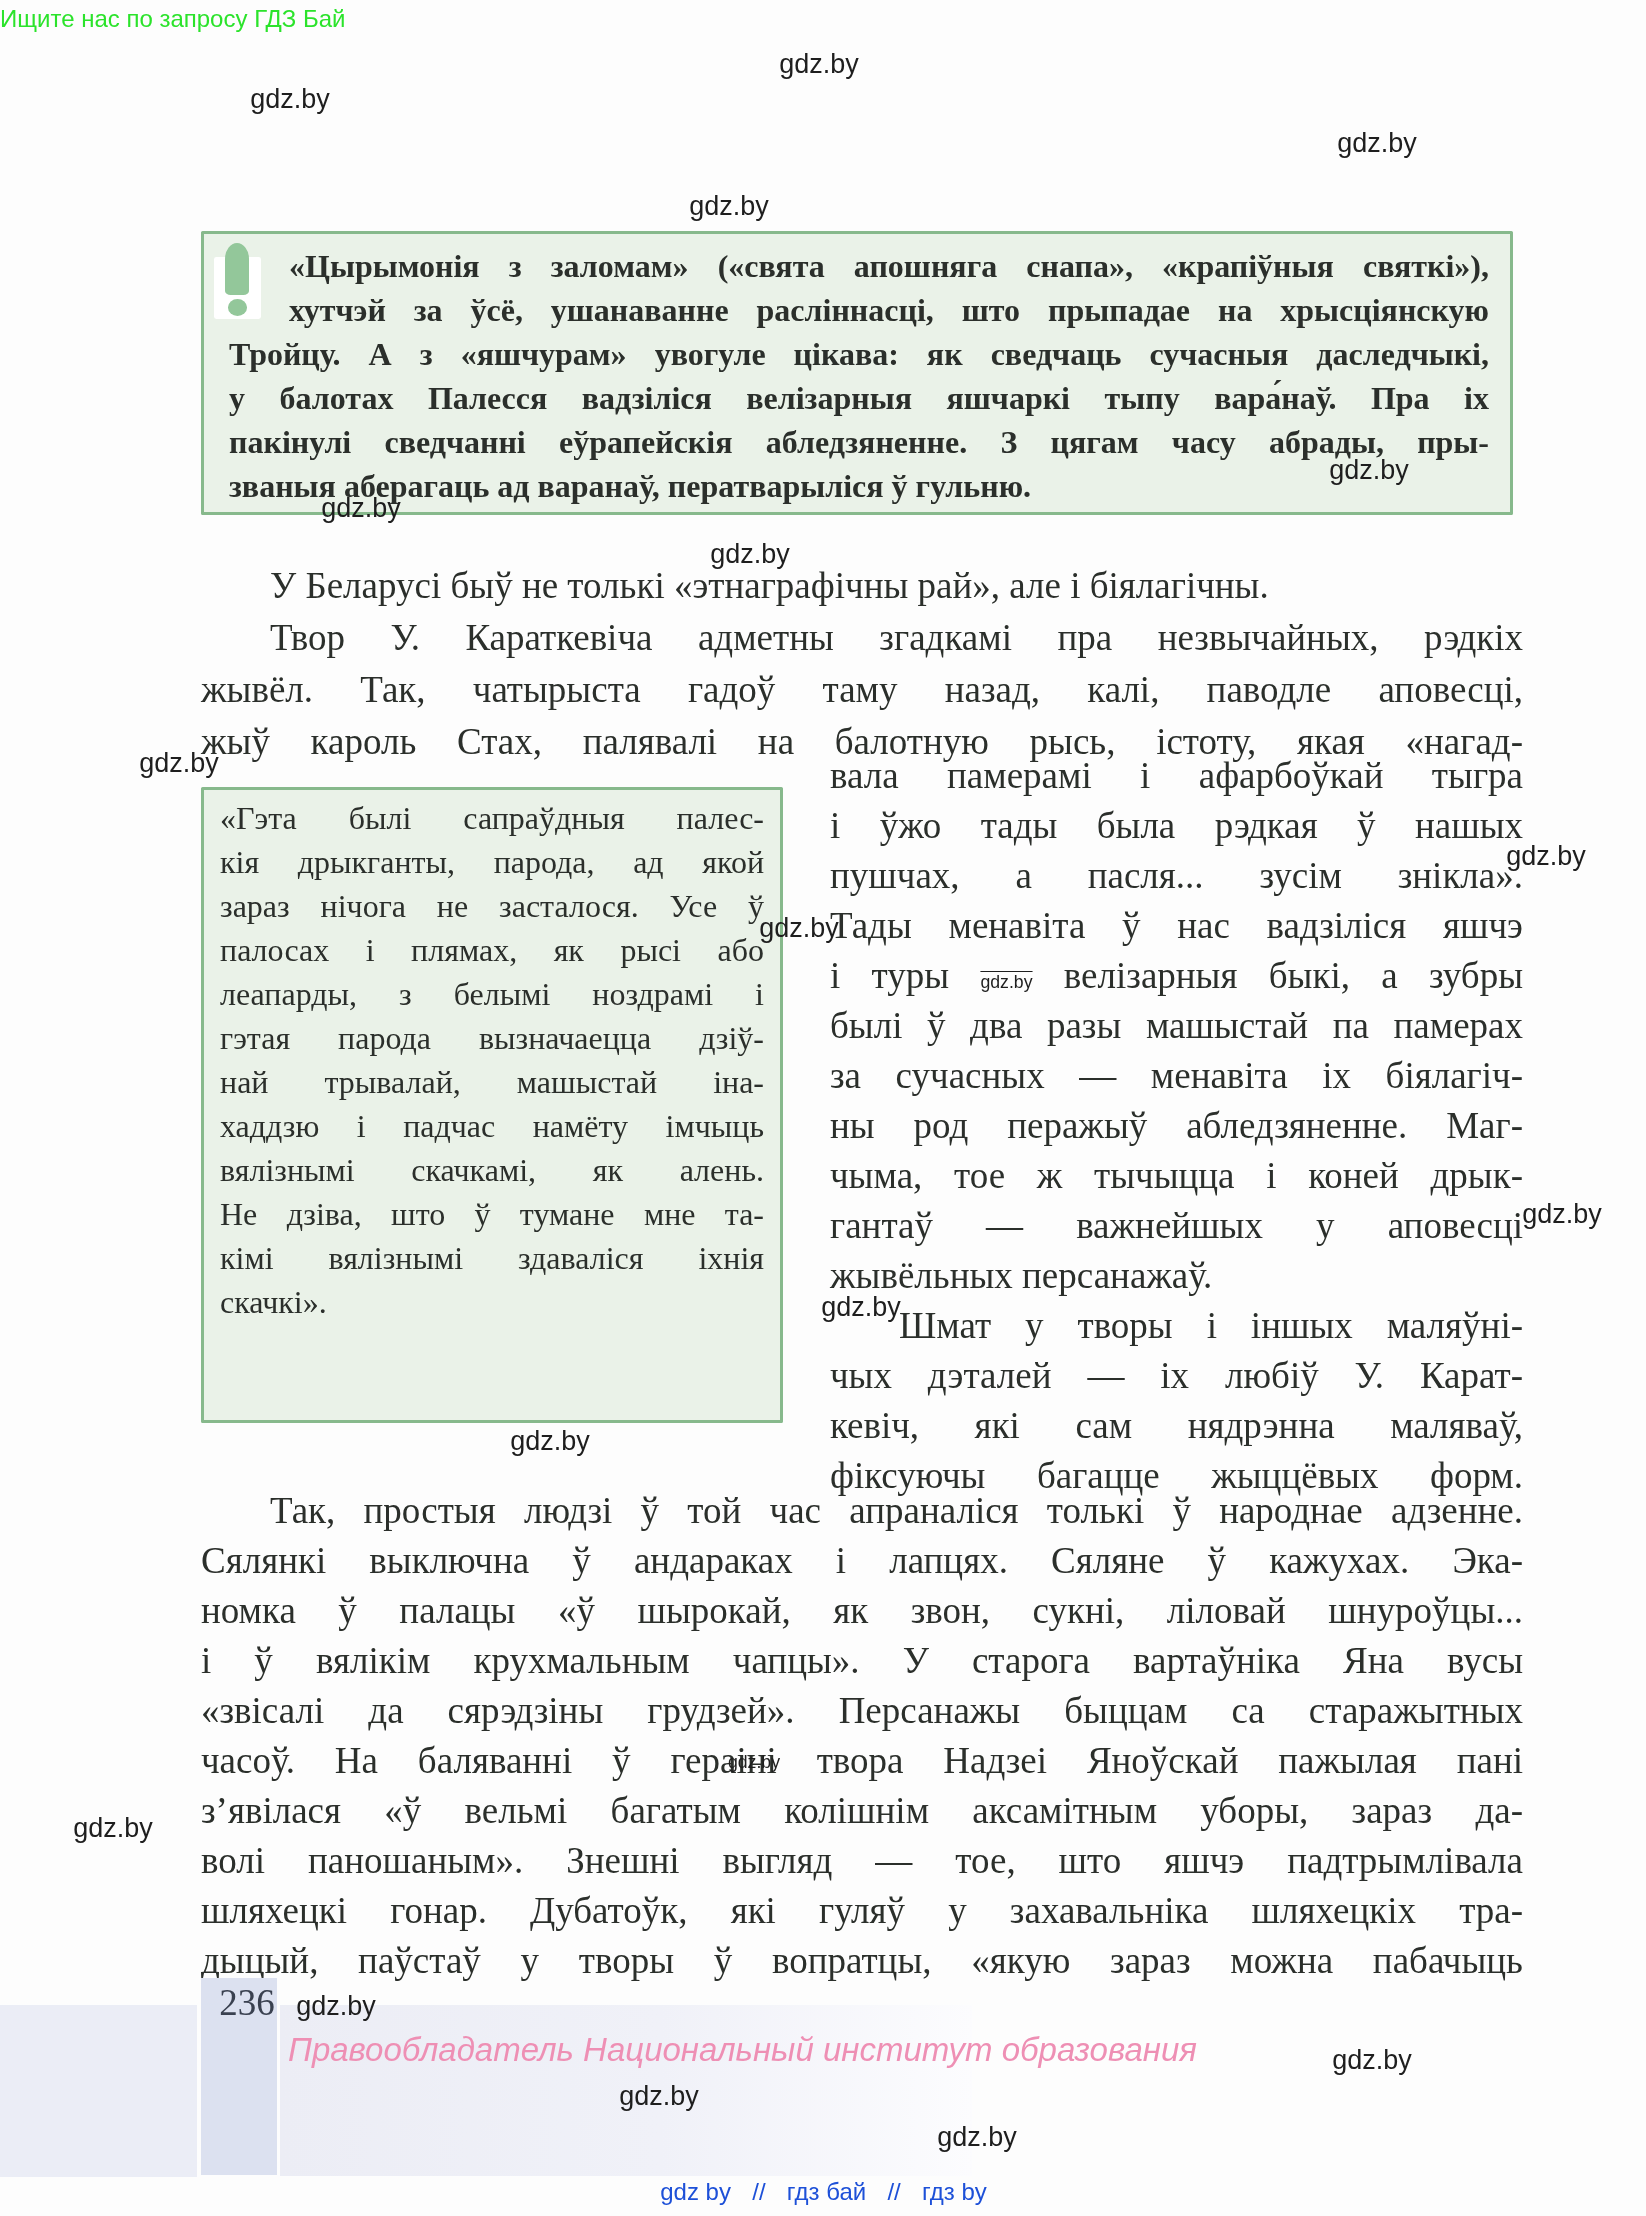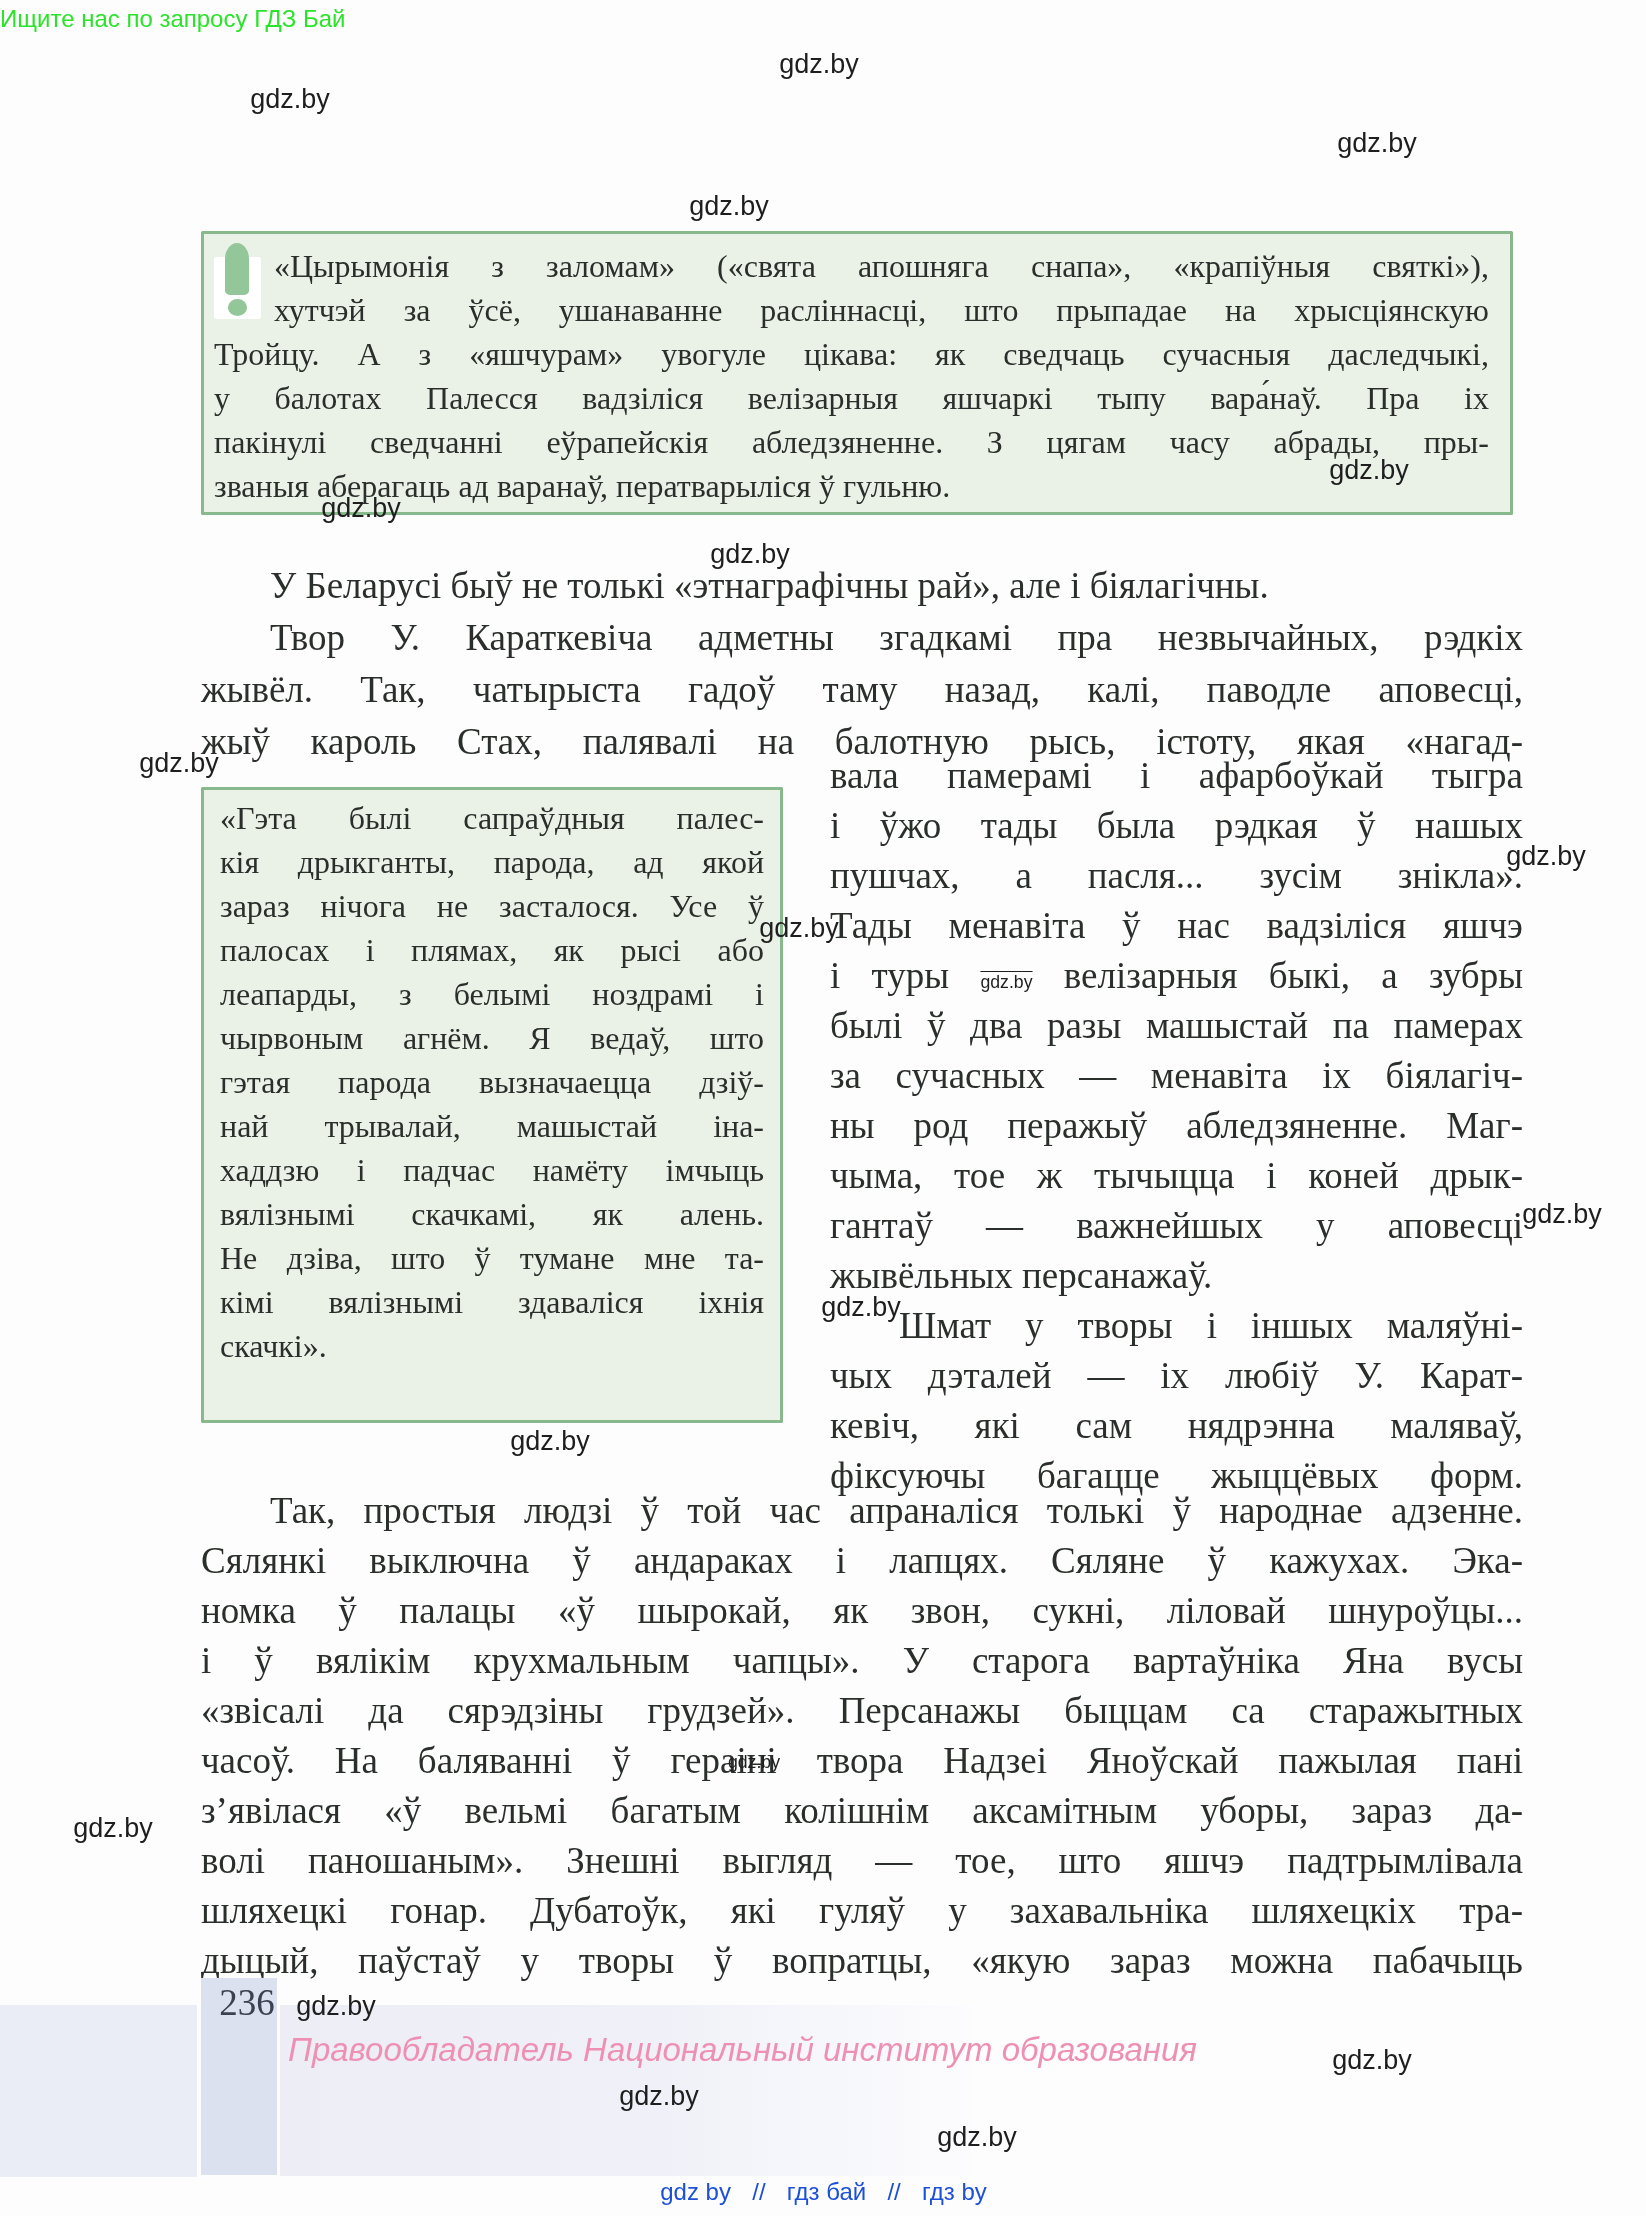--- a/index.html
+++ b/index.html
@@ -17,21 +17,21 @@
       font-size:27px;color:#1e1e1e;z-index:30;}
   .wm-sm{font-size:17.7px;}
   .wm-inline{font-family:"Liberation Sans","DejaVu Sans",sans-serif;
              font-size:17.7px;color:#1e1e1e;text-decoration:overline;}
 
   
   .gbox{position:absolute;box-sizing:border-box;border:3.2px solid #87b98c;
         background:#eaf2e8;border-radius:1.6px;}
   .info-box{left:201px;top:231px;width:1312px;height:284px;}
   .quote-box{left:201px;top:787px;width:582px;height:636px;}
-  .info-text{position:absolute;left:10px;right:21px;top:9.7px;}
+  .info-text{position:absolute;left:25px;right:21px;top:9.7px;font-weight:bold;}
   .quote-text{position:absolute;left:16px;right:16px;top:6.4px;}
 
   
   .excl{position:absolute;left:213px;top:243px;width:48px;height:77px;z-index:5;}
   .excl .plate{position:absolute;left:0.8px;top:13.7px;width:47px;height:62px;background:#ffffff;border-radius:2.4px;}
   .excl .stem{position:absolute;left:12px;top:0;width:24px;height:52px;background:#93c79a;
               border-radius:12px 12px 5.6px 5.6px / 16px 16px 4px 4px;}
   .excl .dot{position:absolute;left:14.5px;top:56px;width:19.3px;height:17px;background:#93c79a;border-radius:50%;}
 
   
@@ -94,21 +94,20 @@
       <div class="tline just">жыў кароль Стах, палявалі на балотную рысь, істоту, якая «нагад-</div>
     </div>
 
   <div class="gbox quote-box">
     <div class="quote-text lh54">
         <div class="tline just">«Гэта былі сапраўдныя палес-</div>
         <div class="tline just">кія дрыкганты, парода, ад якой</div>
         <div class="tline just">зараз нічога не засталося. Усе ў</div>
         <div class="tline just">палосах і плямах, як рысі або</div>
         <div class="tline just">леапарды, з белымі ноздрамі і</div>
-        <div class="tline just">чырвоным агнём. Я ведаў, што</div>
         <div class="tline just">гэтая парода вызначаецца дзіў-</div>
         <div class="tline just">най трывалай, машыстай іна-</div>
         <div class="tline just">хаддзю і падчас намёту імчыць</div>
         <div class="tline just">вялізнымі скачкамі, як алень.</div>
         <div class="tline just">Не дзіва, што ў тумане мне та-</div>
         <div class="tline just">кімі вялізнымі здаваліся іхнія</div>
         <div class="tline">скачкі».</div>
       </div>
   </div>
 

